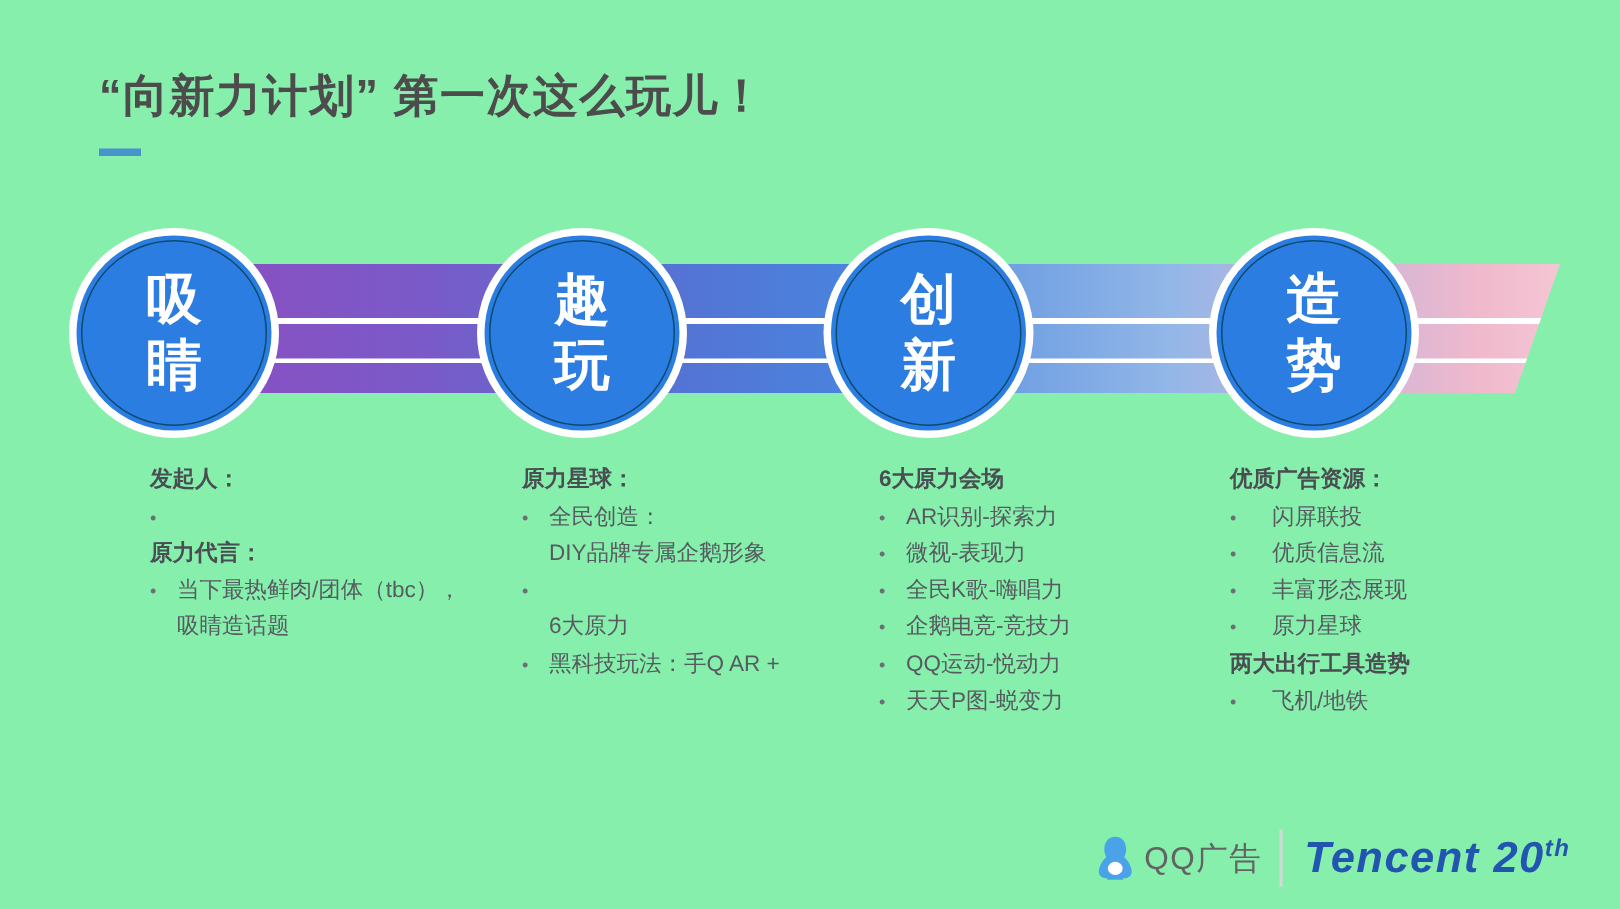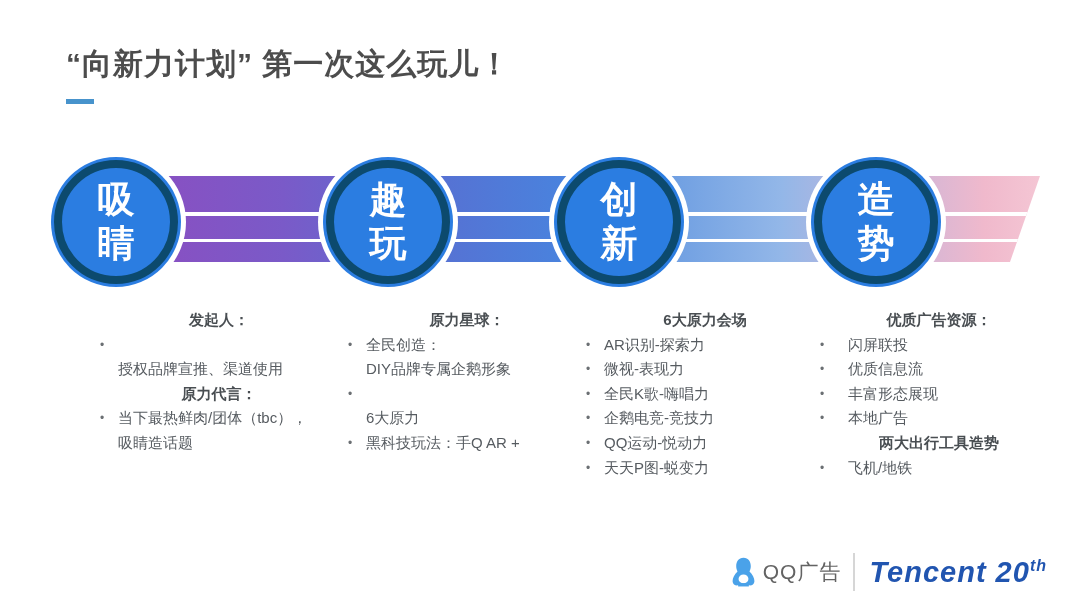--- a/index.html
+++ b/index.html
@@ -1,20 +1,20 @@
 <!DOCTYPE html>
 <html><head>
 <meta charset="utf-8">
 <style>
   * { margin: 0; padding: 0; box-sizing: border-box; }
   html,body { background:#e9e9e9; }
   .slide {
     position: relative;
     width: 1080px; height: 606px;
-    background: #ffffff;
+    background: #86efac;
     overflow: hidden;
     font-family: "Liberation Sans", sans-serif;
   }
   
   .title {
     position: absolute; left: 66px; top: 44px;
     font-size: 30px; font-weight: 700; color: #4c4c4c;
     letter-spacing: 1px;
   }
   .title-underline {
@@ -32,38 +32,38 @@
     z-index: 1;
   }
   .band-gap { position: absolute; left: 0; width: 100%; background: #ffffff; }
   .band-gap.g1 { top: 36px; height: 4px; }
   .band-gap.g2 { top: 63px; height: 3px; }
   
   .circle {
     position: absolute; top: 160px;
     width: 124px; height: 124px;
     background: #2b7de1;
-    border: 8px solid #0c4a6e;
+    border: 1px solid #0c4a6e;
     border-radius: 50%;
     box-shadow: 0 0 0 3px #2b7de1, 0 0 0 8px #ffffff;
     z-index: 2;
     display: flex; align-items: center; justify-content: center;
   }
   .circle-label {
     color: #ffffff; font-weight: 700; font-size: 37px;
     line-height: 1.18; width: 1.15em;
     word-break: break-all; text-align: center;
   }
   
   .col {
     position: absolute; top: 308px;
     width: 238px; z-index: 3;
     font-size: 15px; color: #565b60; line-height: 24.6px;
   }
-  .col .row.heading { font-weight: 700; color: #494e52; text-align: center; }
+  .col .row.heading { font-weight: 700; color: #494e52; }
   .col .row.bullet { display: flex; }
   .col .row.bullet .dot {
     flex: 0 0 18px; color: #6b6f73; font-size: 12px;
   }
   .col .row.cont { padding-left: 18px; }
   .col.wide-indent .row.bullet .dot { flex-basis: 28px; }
   
   .footer {
     position: absolute; right: 33px; bottom: 15px;
     display: flex; align-items: center; z-index: 3;
@@ -104,21 +104,20 @@
   </div>
   <div class="circle" style="left:814px">
     <div class="circle-label">造势</div>
   </div>
 
   <div class="col" style="left:100px">
       <div class="row heading">发起人：</div>
       <div class="row bullet">
         <span class="dot">•</span>
       </div>
-      <div class="row cont">授权品牌宣推、渠道使用</div>
       <div class="row heading">原力代言：</div>
       <div class="row bullet">
         <span class="dot">•</span>
         <span>当下最热鲜肉/团体（tbc），</span>
       </div>
       <div class="row cont">吸睛造话题</div>
     </div>
   <div class="col" style="left:348px">
       <div class="row heading">原力星球：</div>
       <div class="row bullet">
@@ -171,21 +170,21 @@
       <div class="row bullet">
         <span class="dot">•</span>
         <span>优质信息流</span>
       </div>
       <div class="row bullet">
         <span class="dot">•</span>
         <span>丰富形态展现</span>
       </div>
       <div class="row bullet">
         <span class="dot">•</span>
-        <span>本地广告</span>
+        <span>原力星球</span>
       </div>
       <div class="row heading">两大出行工具造势</div>
       <div class="row bullet">
         <span class="dot">•</span>
         <span>飞机/地铁</span>
       </div>
     </div>
 
   <div class="footer">
     <svg class="penguin" viewBox="0 0 24 28">

